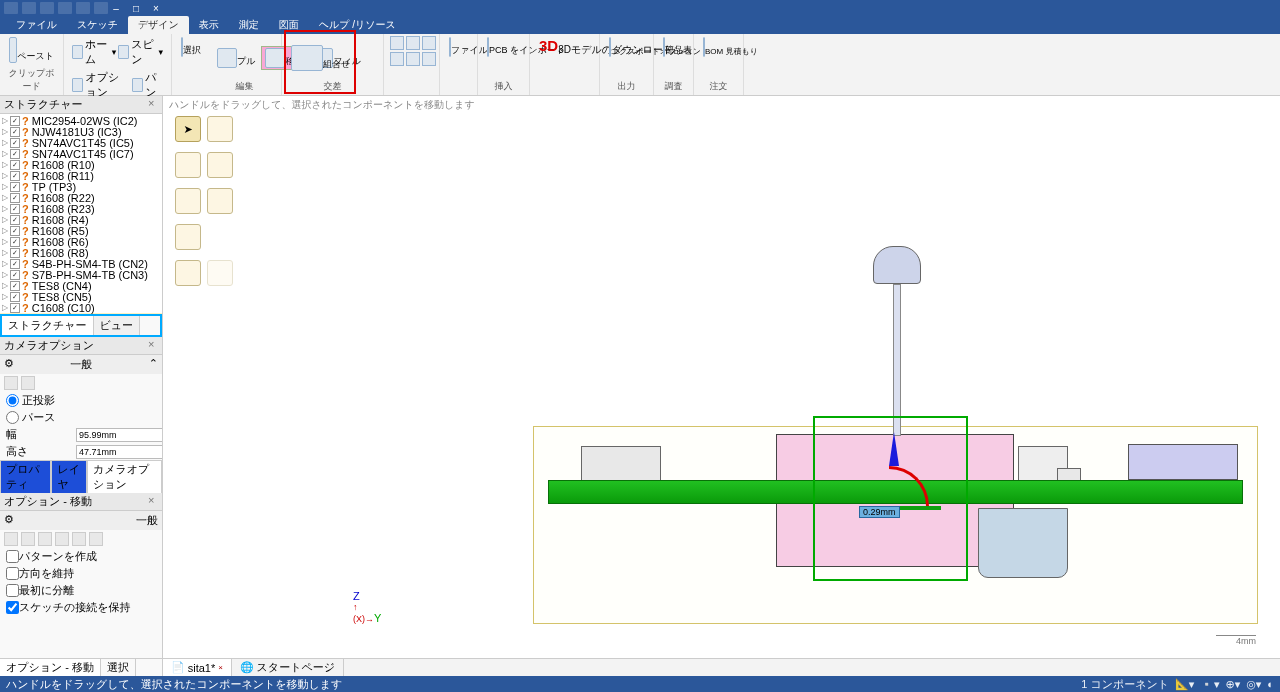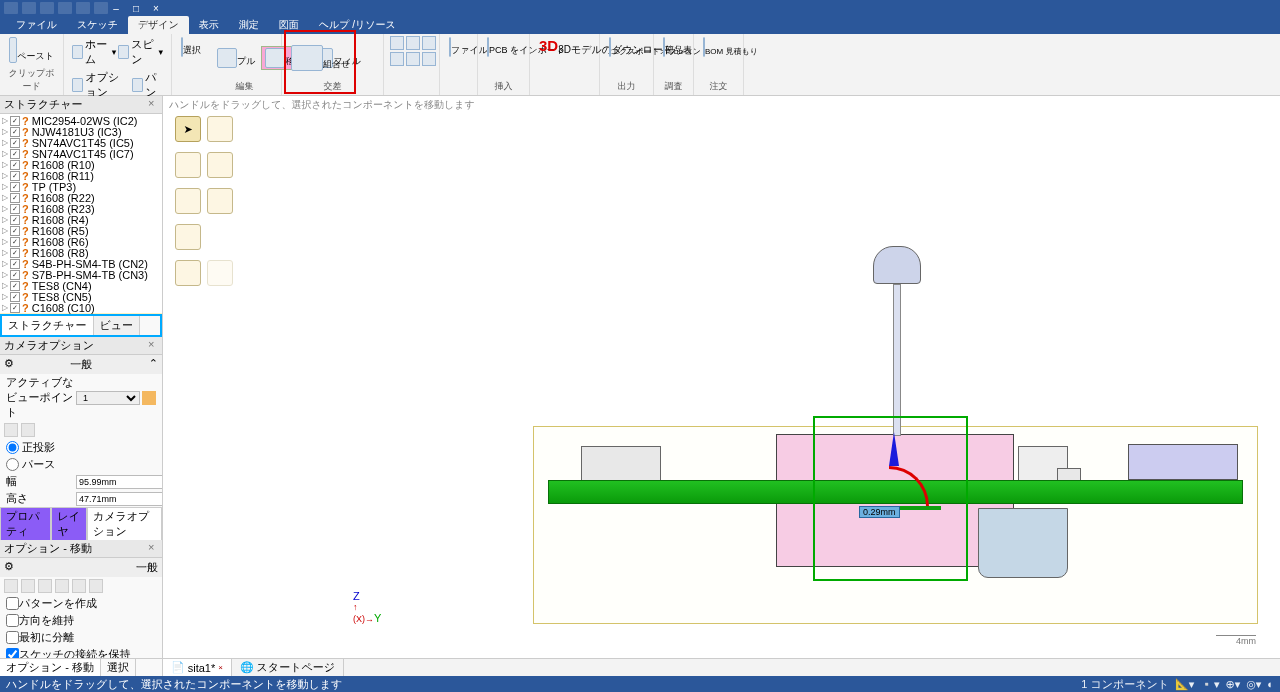--- a/index.html
+++ b/index.html
@@ -42,21 +42,21 @@
 
 .props { flex: 1; overflow: auto; font-size: 9.5px; }
 .prop-h { background: #eee; padding: 2px 4px; display: flex; justify-content: space-between; }
 .prop-row { display: flex; padding: 1px 6px; align-items: center; }
 .prop-row label { flex: 0 0 70px; }
 .prop-row input[type=text], .prop-row select { flex: 1; border: 1px solid #bbb; font-size: 9px; padding: 0 2px; height: 14px; }
 .prop-row.radio input { margin-right: 3px; }
 .mini-toolbar { display: flex; gap: 3px; padding: 2px 4px; }
 .mini-toolbar span { width: 14px; height: 14px; background: #e8e8e8; border: 1px solid #ccc; }
 .prop-tabs { display:flex; font-size:9px; }
-.prop-tabs .pt { padding:1px 5px; border:1px solid #ccc; border-bottom:none; background:#8b5cf6; }
+.prop-tabs .pt { padding:1px 5px; border:1px solid #ccc; border-bottom:none; background:#1d4ed8; }
 .prop-tabs .pt.active { background:#fff; }
 
 .canvas-area { flex: 1; position: relative; background: #fff; }
 .hint { position: absolute; top: 2px; left: 6px; font-size: 10px; color: #888; }
 .tool-palette { position: absolute; top: 20px; left: 12px; display: flex; flex-direction: column; gap: 10px; }
 .tool-palette .row { display: flex; gap: 6px; }
 .tool-palette .btn { width: 26px; height: 26px; border: 1px solid #c5b88a; background: #fdf6e3; border-radius: 3px; display:flex; align-items:center; justify-content:center; }
 .tool-palette .btn.sel { background: #f3e6b5; border-color: #b5a15c; }
 
 .viewport { position: absolute; inset: 0; }
@@ -352,25 +352,20 @@
       <div class="t active">ストラクチャー</div>
       <div class="t">ビュー</div>
     </div>
 
     <div class="panel-header">
         <span>カメラオプション</span>
         <span class="x">×</span>
       </div>
     <div class="props">
       <div class="prop-h">⚙ <span>一般</span><span>⌃</span></div>
-      <div class="prop-row">
-          <label>アクティブなビューポイント</label>
-          <select><option>1</option></select>
-          <span style="width:14px;height:14px;background:#f4b860;margin-left:2px"></span>
-        </div>
       <div class="mini-toolbar">
           <span></span>
           <span></span>
         </div>
       <div class="prop-row radio">
           <input type="radio" checked="" style="">
           <span>正投影</span>
         </div>
       <div class="prop-row radio">
           <input type="radio" style="">

